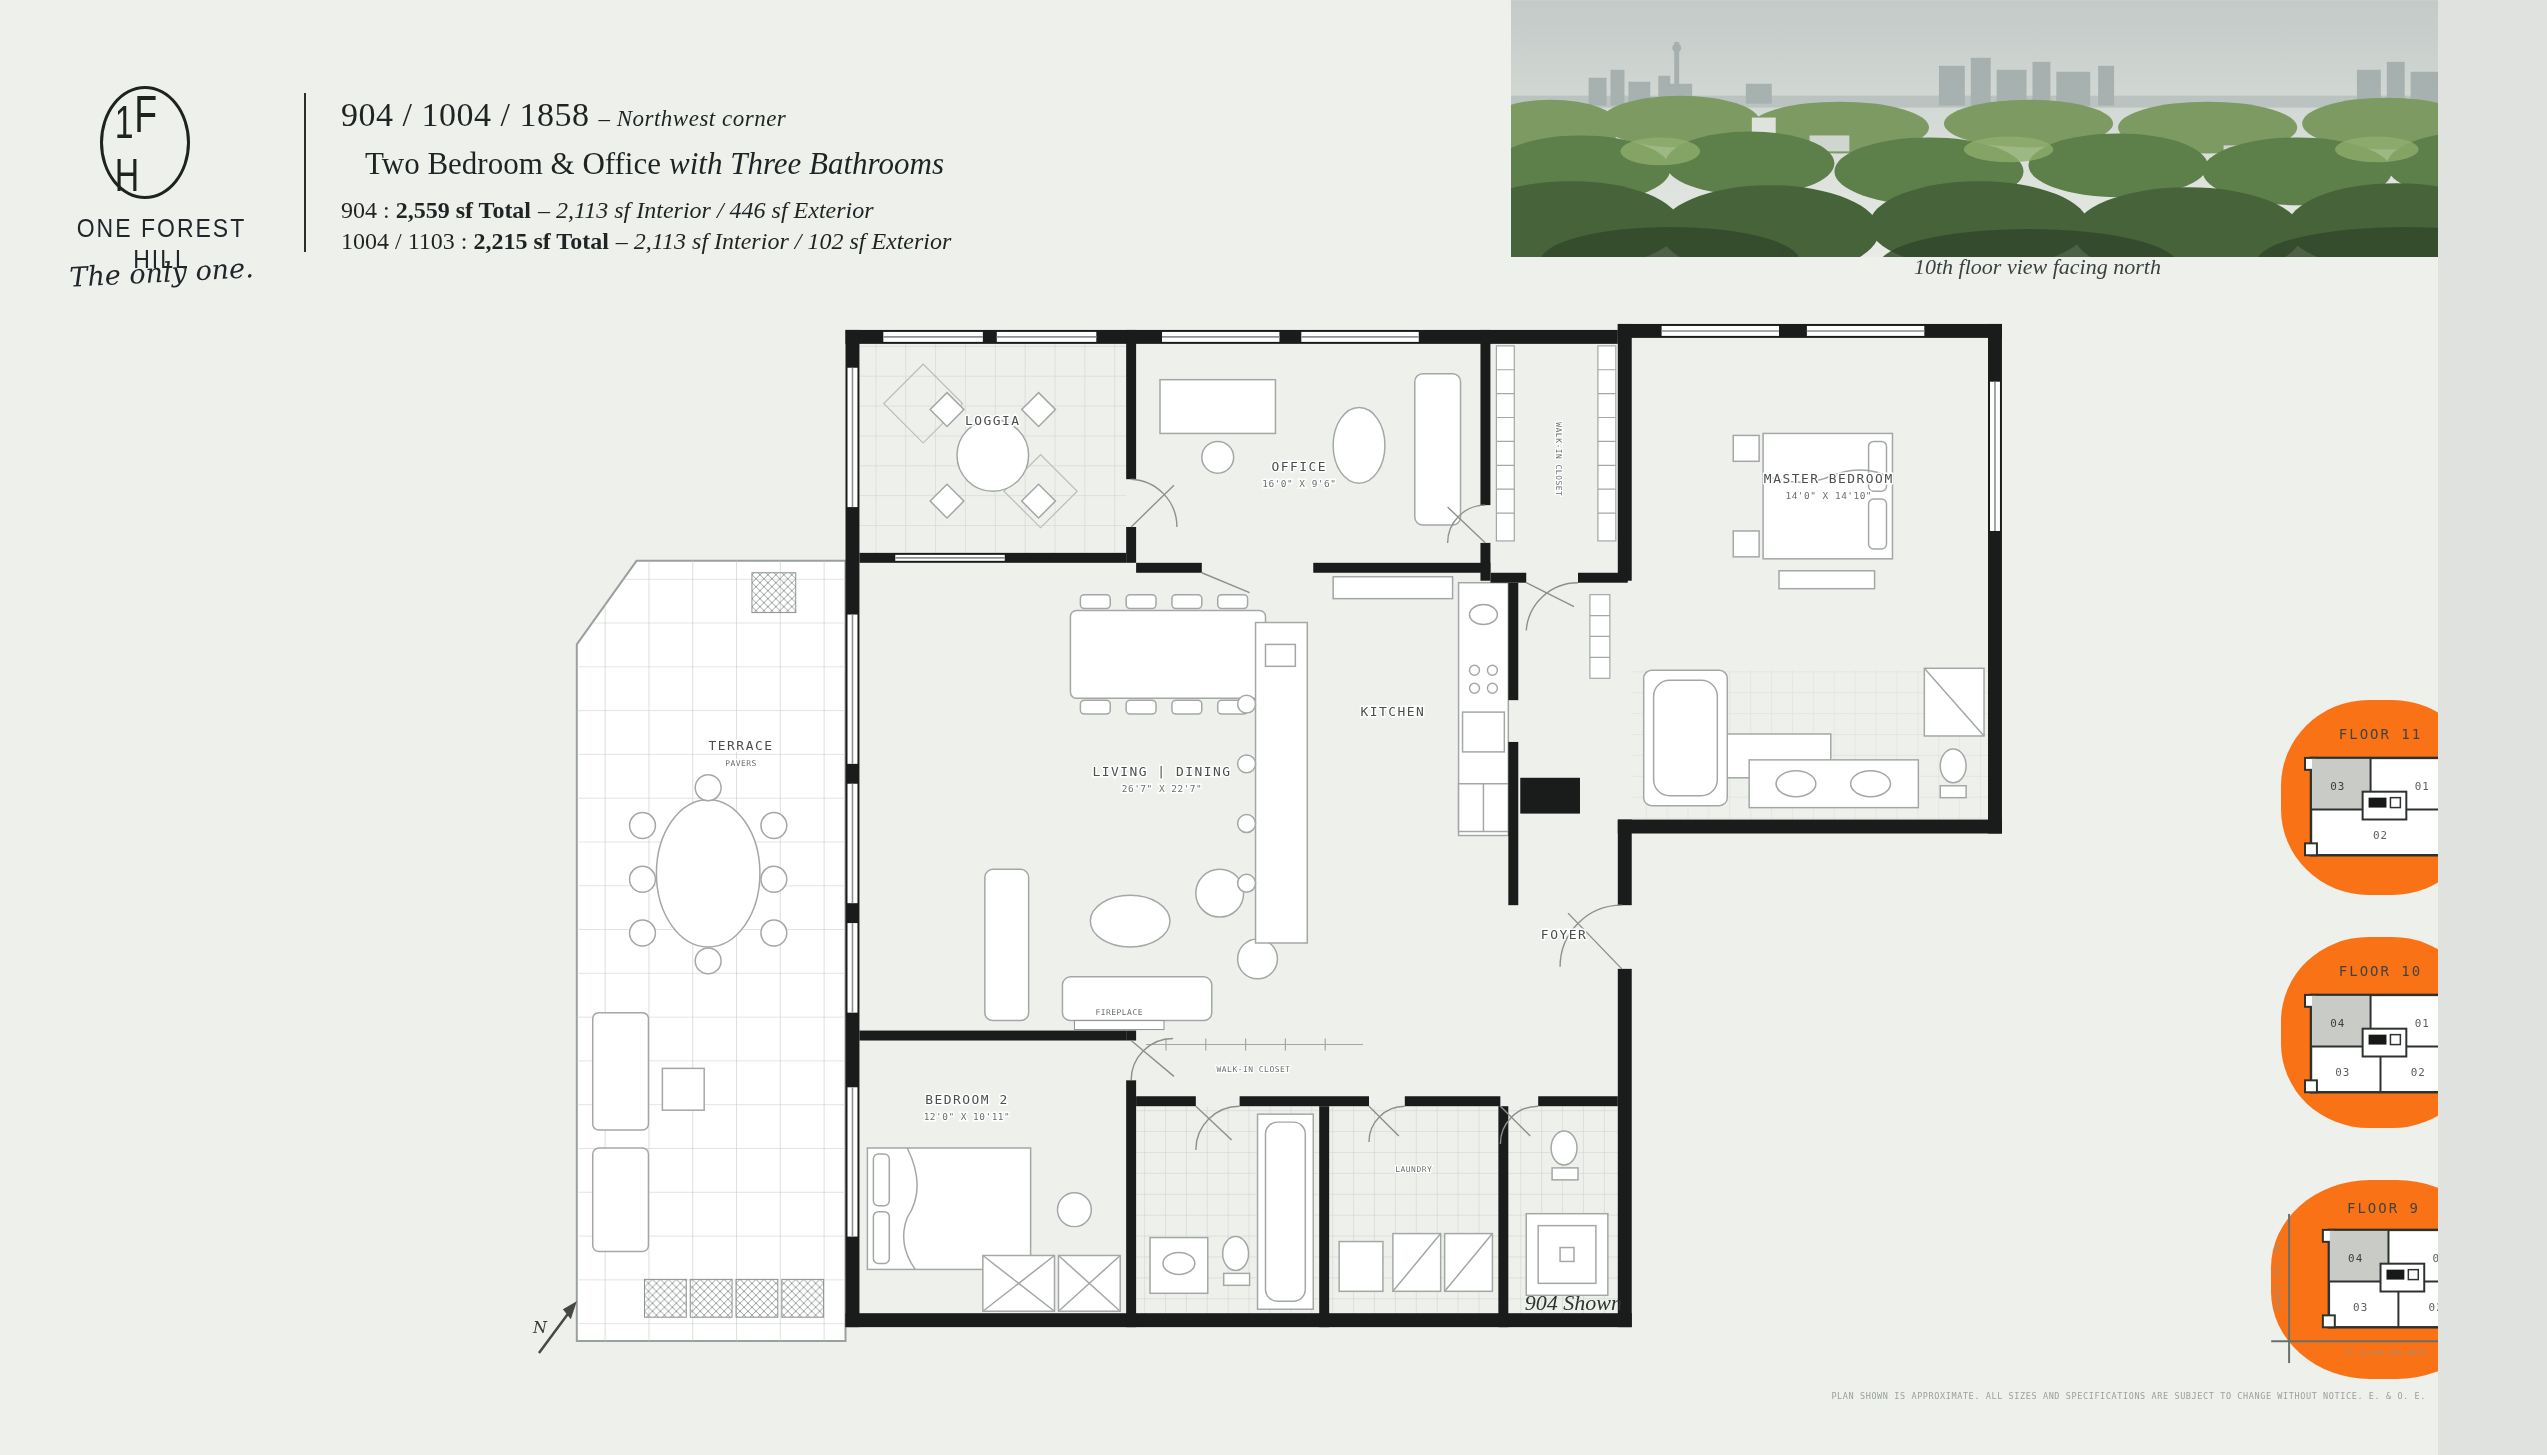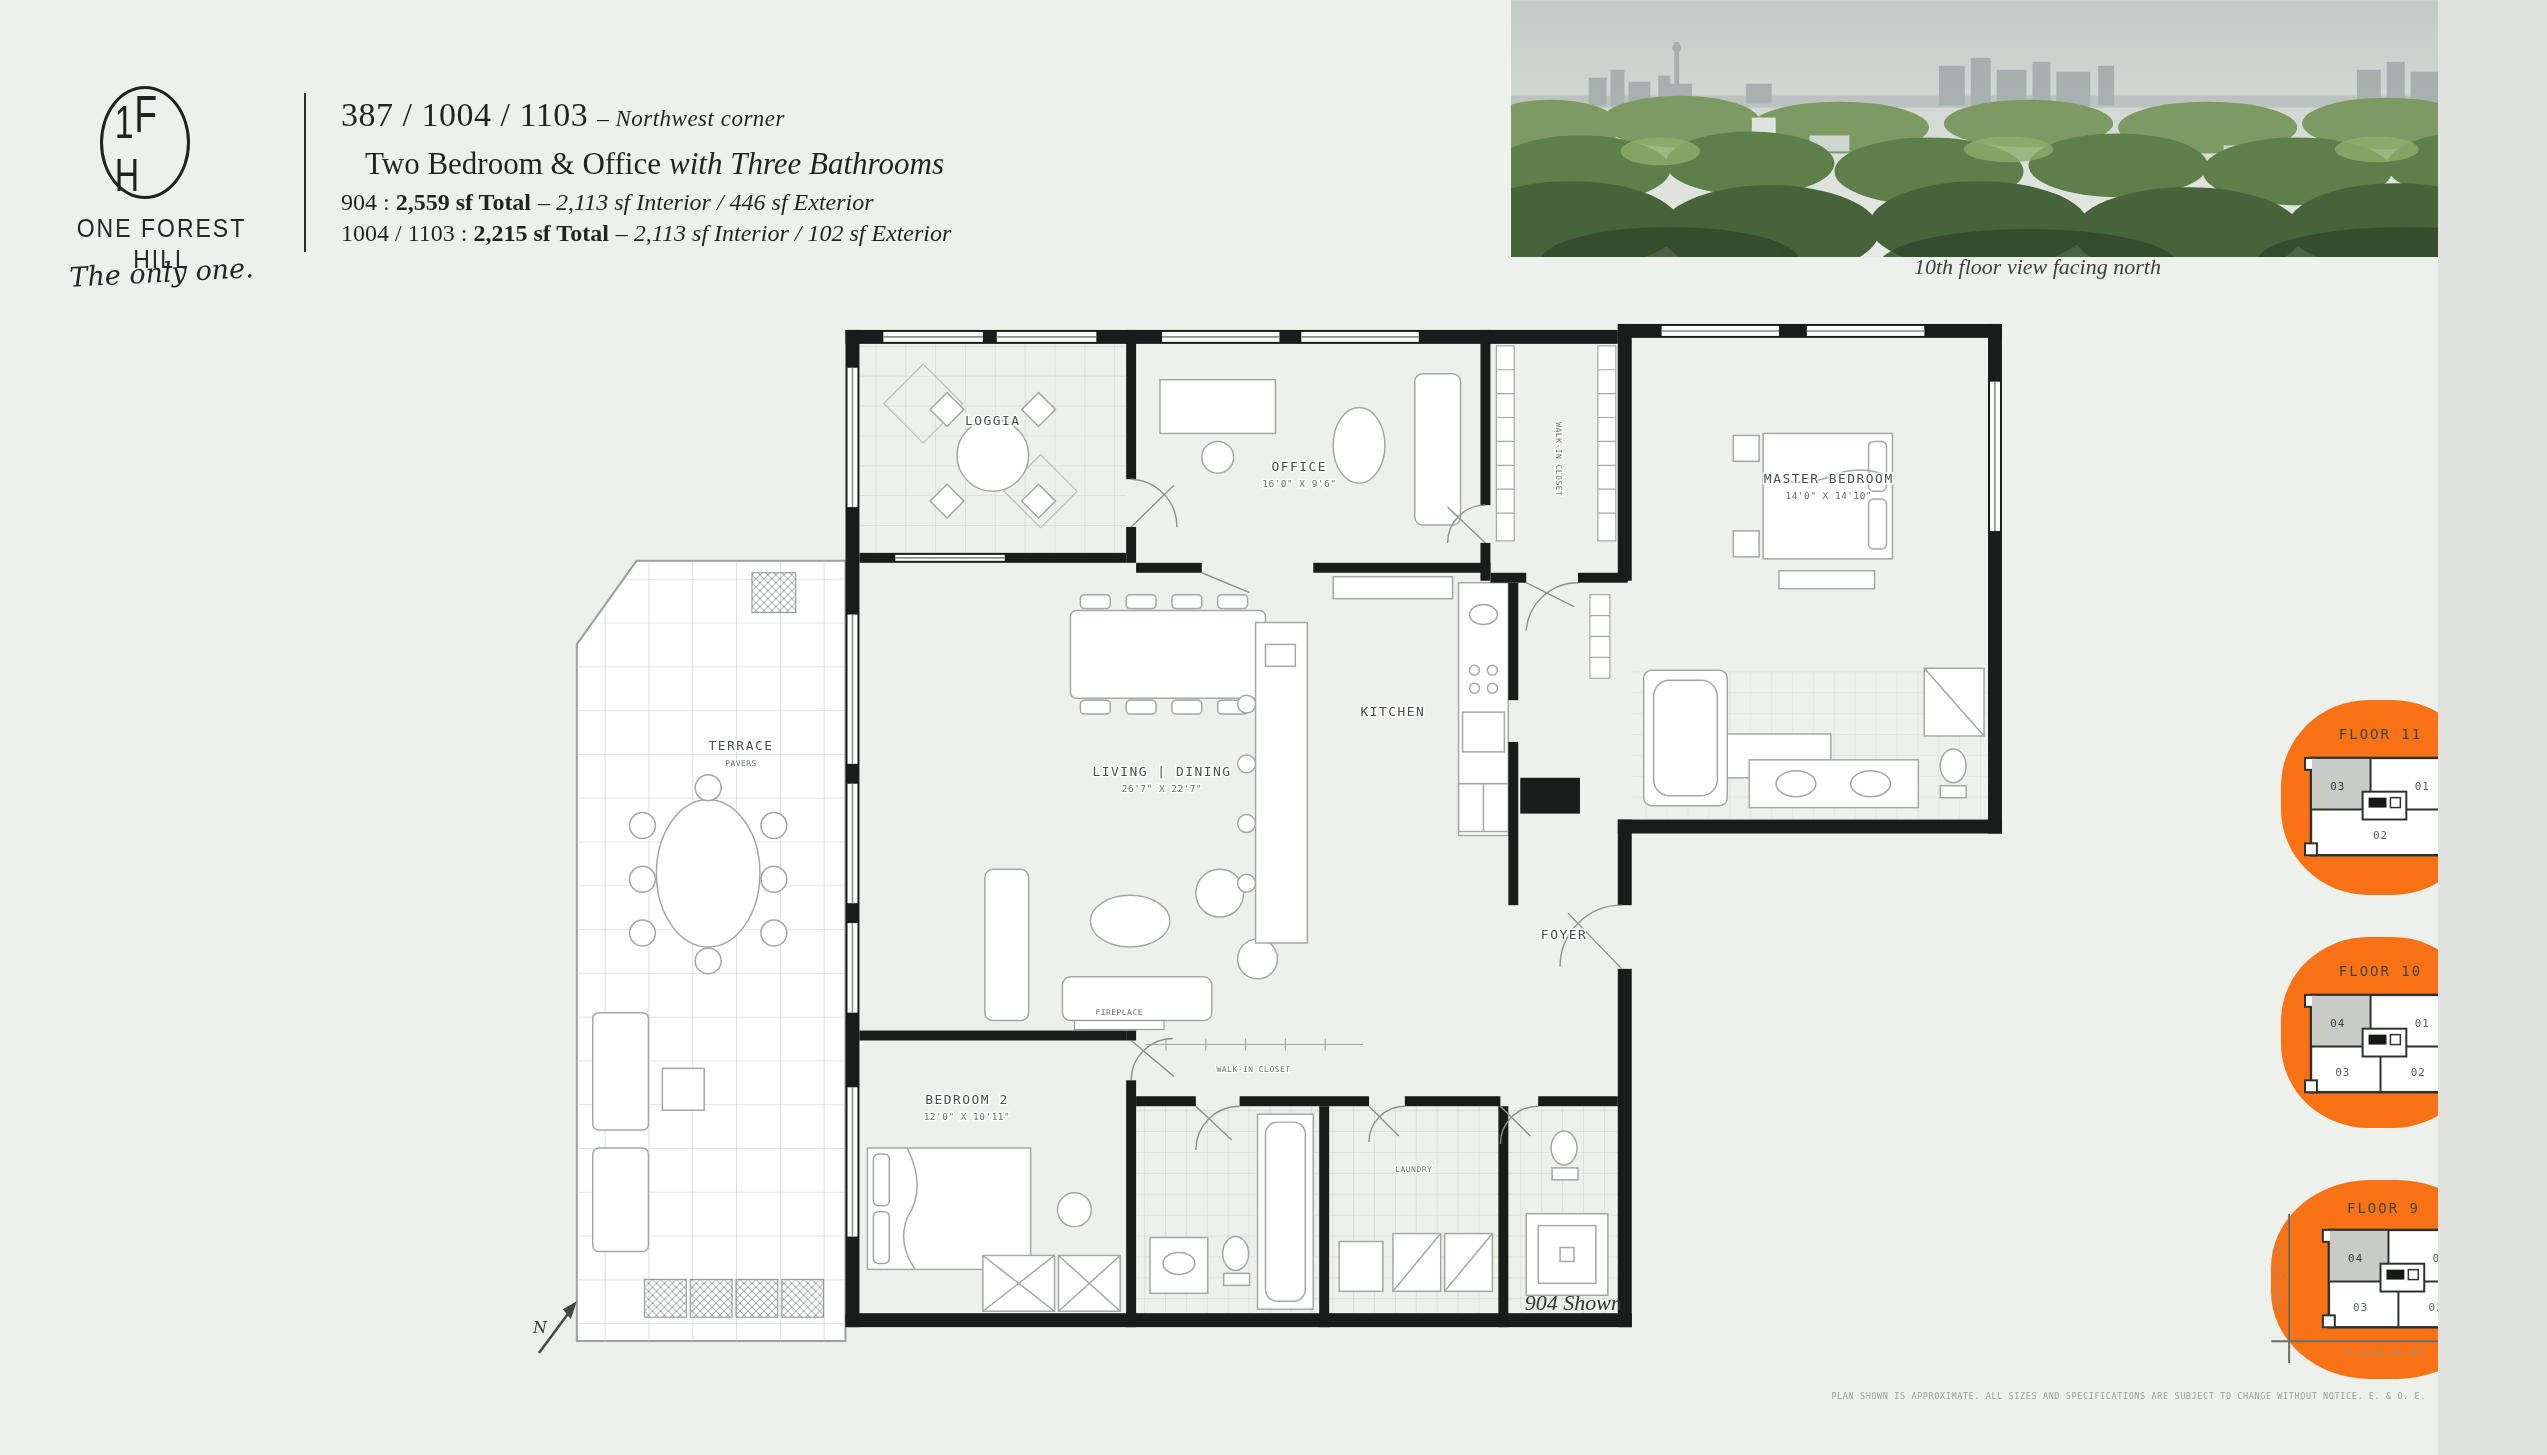--- a/index.html
+++ b/index.html
@@ -21,21 +21,21 @@
                  color:#20262a;transform:rotate(-3deg);font-family:"DejaVu Serif",serif;}
   .vdivider{left:304px;top:93px;width:2px;height:159px;background:#2a2f2c;}
 
   
   .titles{left:341px;top:96px;width:896px;}
   .t-line1{font-size:34px;letter-spacing:0.5px;}
   .t-line1 .it{font-style:italic;font-size:23px;margin-left:9px;}
   .t-line2{font-size:31px;margin-top:12px;margin-left:24px;}
   .t-line2 .it{font-style:italic;margin-left:8px;}
   .t-line3,.t-line4{font-size:24px;margin-top:4px;}
-  .t-line3{margin-top:7px;}
+  .t-line3{margin-top:15px;}
   .b{font-weight:700;}
   .it2{font-style:italic;margin-left:7px;}
 
   
   .photo{left:1511px;top:0;width:1036px;height:257px;}
   .photo-caption{top:254px;right:26px;width:498px;text-align:left;font-style:italic;font-size:22px;color:#3a413e;}
 
   
   .plan{left:517px;top:316px;width:1493px;height:1040px;}
   .plan-caption{left:1413px;top:1290px;width:209px;text-align:right;font-style:italic;font-size:22px;color:#2c3330;}
@@ -70,21 +70,21 @@
 
   <div class="abs logo-oval">
     <span class="logo-mono"><span class="m1">1</span><span class="m2">F</span><span class="m3">H</span></span>
   </div>
   <div class="abs brand-name">ONE FOREST HILL</div>
   <div class="abs brand-tagline">The only one.</div>
   <div class="abs vdivider"></div>
 
   <div class="abs titles">
     <div class="t-line1">
-      <span>387 / 1004 / 1103</span><span class="it">– Northwest corner</span>
+      <span>904 / 1004 / 1858</span><span class="it">– Northwest corner</span>
     </div>
     <div class="t-line2">
       <span>Two Bedroom &amp; Office</span><span class="it">with Three Bathrooms</span>
     </div>
     <div class="t-line3">
       <span>904 :</span>
       <span class="b">2,559 sf Total</span><span class="it2">– 2,113 sf Interior / 446 sf Exterior</span>
     </div>
     <div class="t-line4">
       <span>1004 / 1103 :</span>

